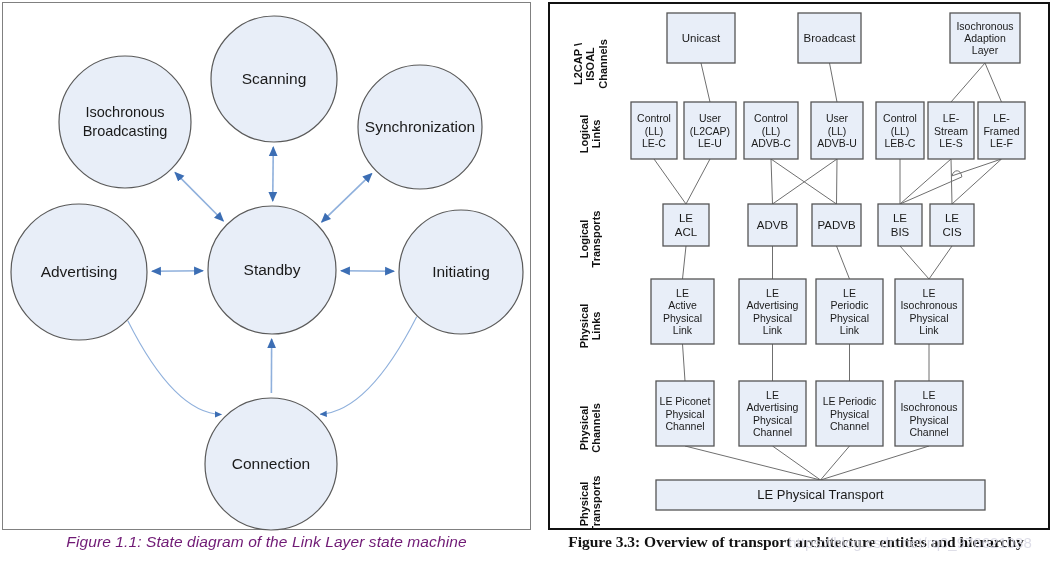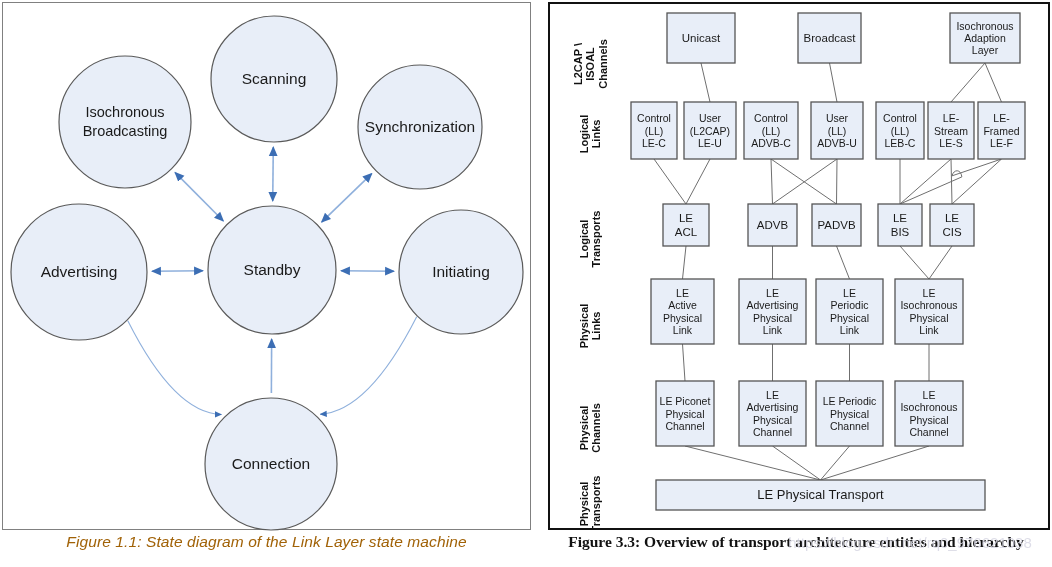--- a/index.html
+++ b/index.html
@@ -5,21 +5,21 @@
   html,body{margin:0;padding:0;background:#ffffff;}
   body{width:1052px;height:567px;font-family:"Liberation Sans",sans-serif;position:relative;overflow:hidden;}
 
   #root{position:absolute;left:0;top:0;width:1052px;height:567px;}
 
   
   #left-panel{position:absolute;left:2px;top:2px;width:529px;height:528px;border:1px solid #808080;background:#fff;box-sizing:border-box;}
   #left-svg{position:absolute;left:0;top:0;width:529px;height:528px;}
   .node-label{font-family:"Liberation Sans",sans-serif;font-size:15.5px;fill:#1a1a1a;text-anchor:middle;dominant-baseline:middle;}
   .node-label-sm{font-size:14.5px;}
-  .caption-left{position:absolute;left:0;top:533px;width:533px;text-align:center;font-family:"Liberation Sans",sans-serif;font-style:italic;font-size:15.5px;color:#a16207;letter-spacing:.1px;}
+  .caption-left{position:absolute;left:0;top:533px;width:533px;text-align:center;font-family:"Liberation Sans",sans-serif;font-style:italic;font-size:15.5px;color:#701a75;letter-spacing:.1px;}
 
   
   #right-panel{position:absolute;left:548px;top:2px;width:502px;height:528px;border:2px solid #111;background:#fff;box-sizing:border-box;}
   #right-svg{position:absolute;left:0;top:0;width:498px;height:524px;}
   .bx-text{font-family:"Liberation Sans",sans-serif;font-size:10.5px;fill:#1a1a1a;text-anchor:middle;}
   .bx-text-lg{font-size:11.5px;}
   .bx-text-xl{font-size:13px;}
   .rowlab{font-family:"Liberation Sans",sans-serif;font-size:11px;fill:#111;font-weight:bold;text-anchor:middle;}
   .caption-right{position:absolute;left:540px;top:533px;width:512px;text-align:center;font-family:"Liberation Serif",serif;font-weight:bold;font-size:15.5px;color:#111;}
   .watermark{position:absolute;left:765px;top:534px;width:290px;text-align:center;font-family:"Liberation Sans",sans-serif;font-size:15px;color:#d8d8e4;opacity:.85;pointer-events:none;white-space:nowrap;}

